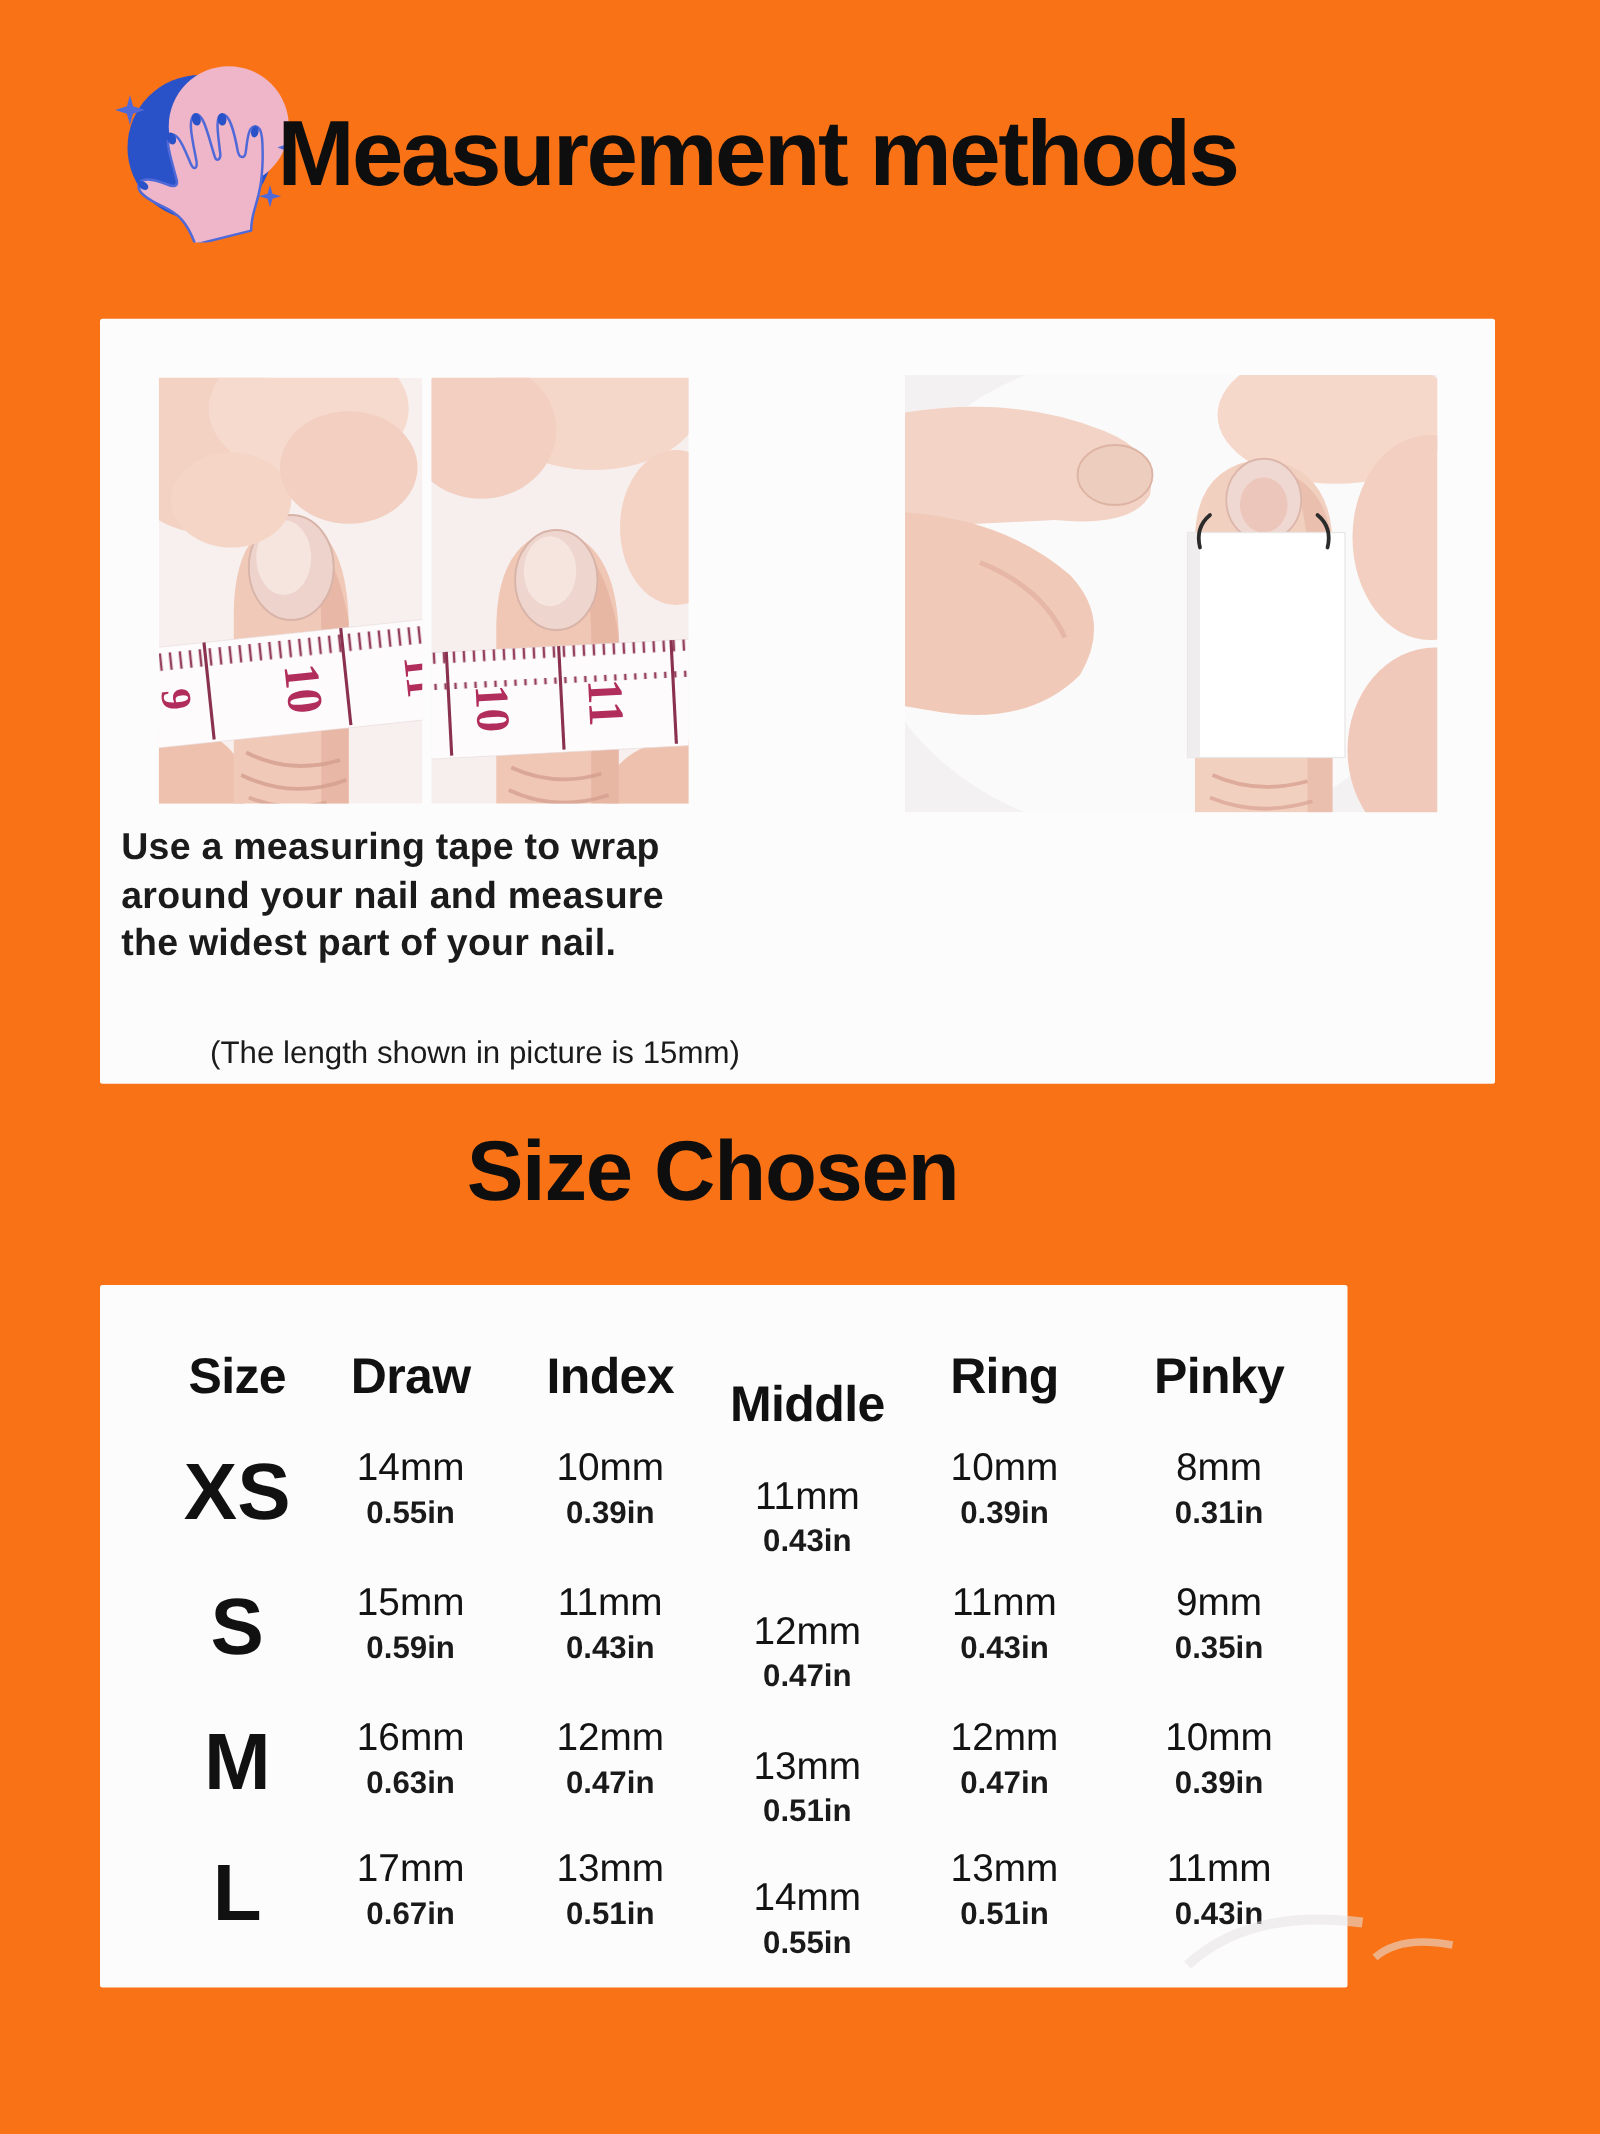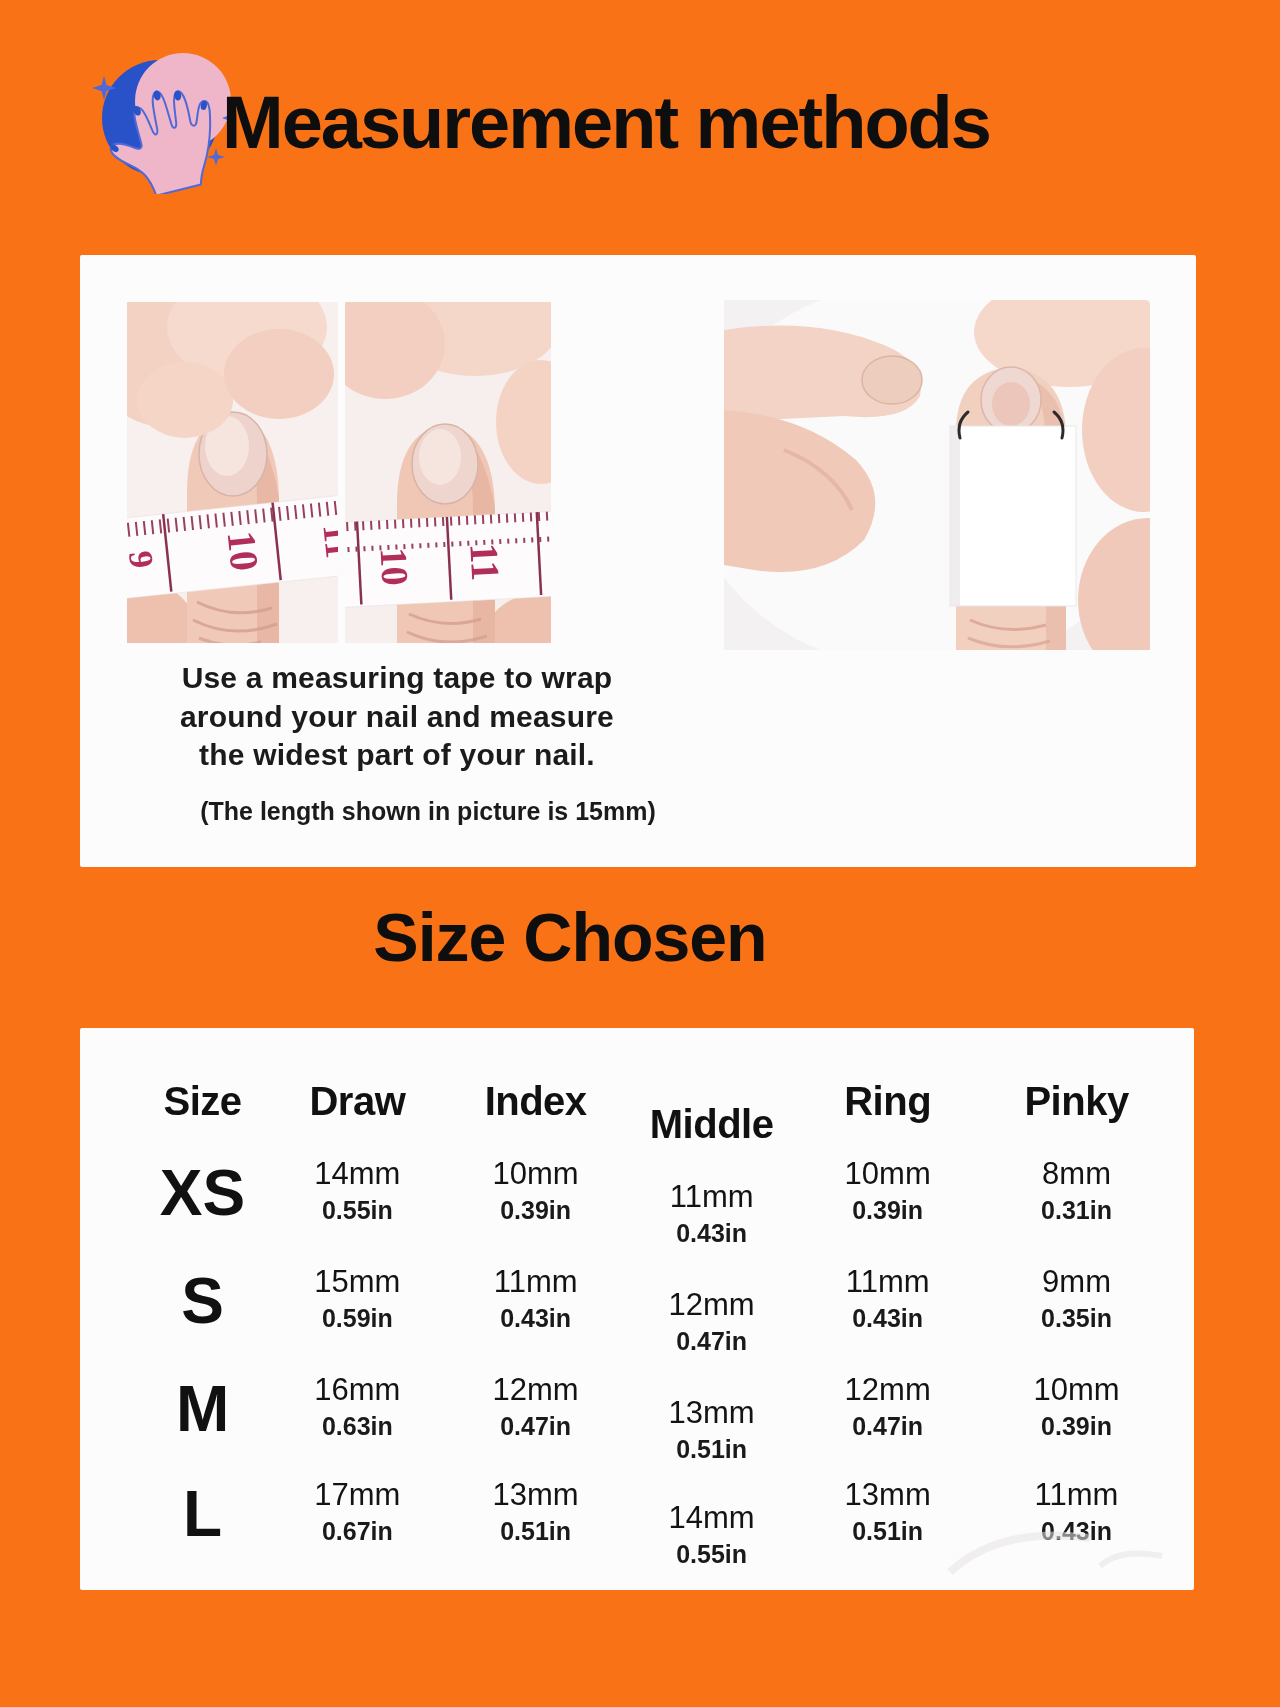--- a/index.html
+++ b/index.html
@@ -8,29 +8,29 @@
   .main-title{position:absolute;left:222px;top:84px;font-size:74px;line-height:1.05;
         font-weight:800;letter-spacing:-2px;color:#0e0e0e;white-space:nowrap;}
   .logo{position:absolute;left:88px;top:52px;width:152px;height:142px;}
   .card{position:absolute;background:#fdfcfc;border-radius:2px;}
   .methods-card{left:80px;top:255px;width:1116px;height:612px;}
   .photo{position:absolute;overflow:hidden;}
   .photo svg{display:block;}
   .photo-a1{left:47px;top:47px;width:211px;height:341px;}
   .photo-a2{left:265px;top:47px;width:206px;height:341px;}
   .photo-b{left:644px;top:45px;width:426px;height:350px;}
-  .caption{position:absolute;text-align:center;font-weight:700;color:#1b1b1b;
+  .caption{position:absolute;font-weight:700;color:#1b1b1b;
         white-space:pre-line;font-size:30px;line-height:38.5px;letter-spacing:0.2px;}
   .caption-left{left:17px;top:404px;width:600px;}
   .caption-right{left:595px;top:404px;width:540px;}
-  .note-left{position:absolute;left:0;top:542px;width:600px;text-align:center;
-        font-weight:700;font-size:25px;color:#1b1b1b;margin-left:48px;}
+  .note-left{position:absolute;left:0;top:573px;width:600px;text-align:center;
+        font-weight:400;font-size:25px;color:#1b1b1b;}
   .size-title{position:absolute;left:570px;top:898px;transform:translateX(-50%);
         font-size:68px;font-weight:800;letter-spacing:-1px;color:#0e0e0e;white-space:nowrap;}
-  .size-card{left:80px;top:1028px;width:1114px;height:562px;}
+  .size-card{left:80px;top:1028px;width:998px;height:562px;}
   .trow,.thead{position:absolute;left:0;width:100%;height:90px;}
   .thead{top:51px;}
   .cell{position:absolute;transform:translateX(-50%);text-align:center;white-space:nowrap;}
   .c0{left:11.0%;} .c1{left:24.9%;} .c2{left:40.9%;} .c3{left:56.7%;margin-top:23px;} .c4{left:72.5%;} .c5{left:87.3%;margin-left:24px;}
   .th{font-size:40px;font-weight:700;letter-spacing:-0.5px;color:#111;}
   .size-letter{font-size:64px;font-weight:700;line-height:72px;color:#111;}
   .mm{font-size:31px;font-weight:400;line-height:34px;color:#131313;}
   .inch{font-size:25px;font-weight:700;margin-top:5px;color:#1a1a1a;}
   .watermark{position:absolute;left:860px;top:492px;opacity:.55;}
 </style>

